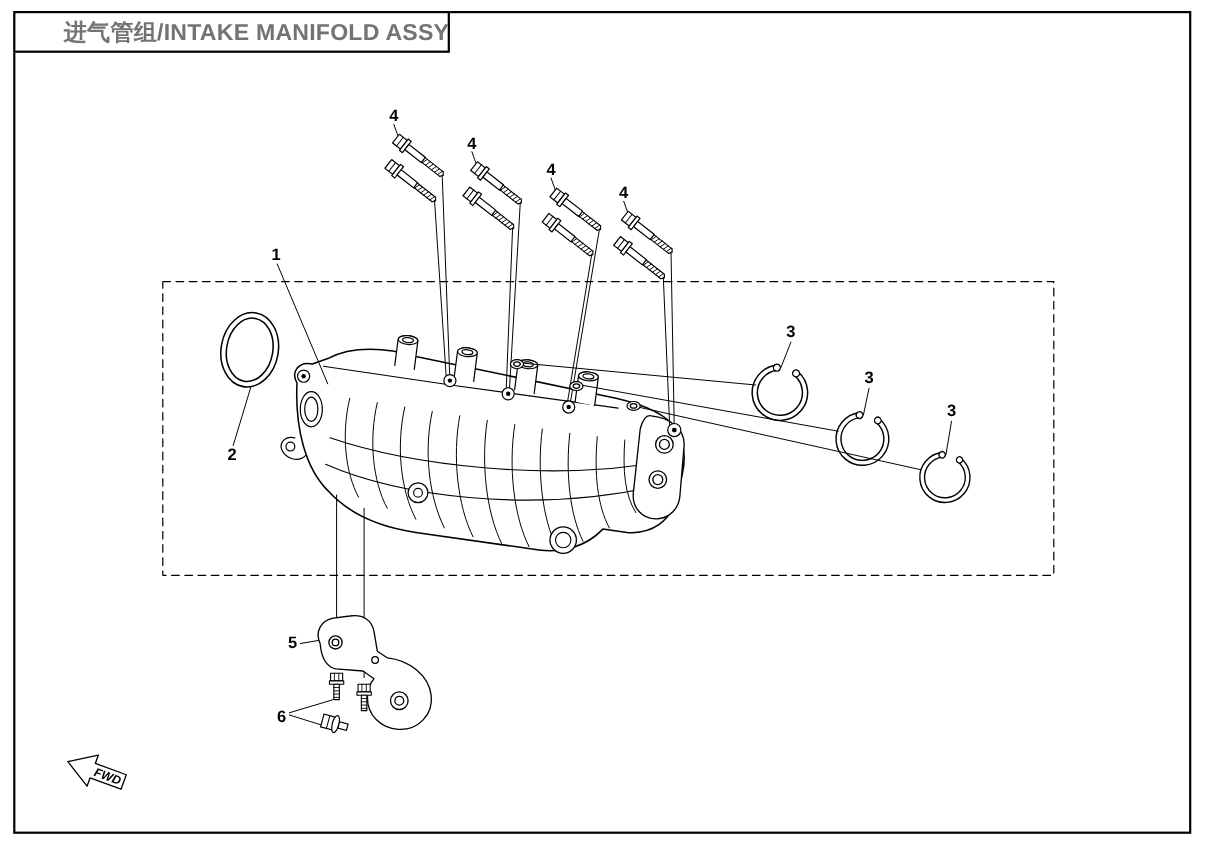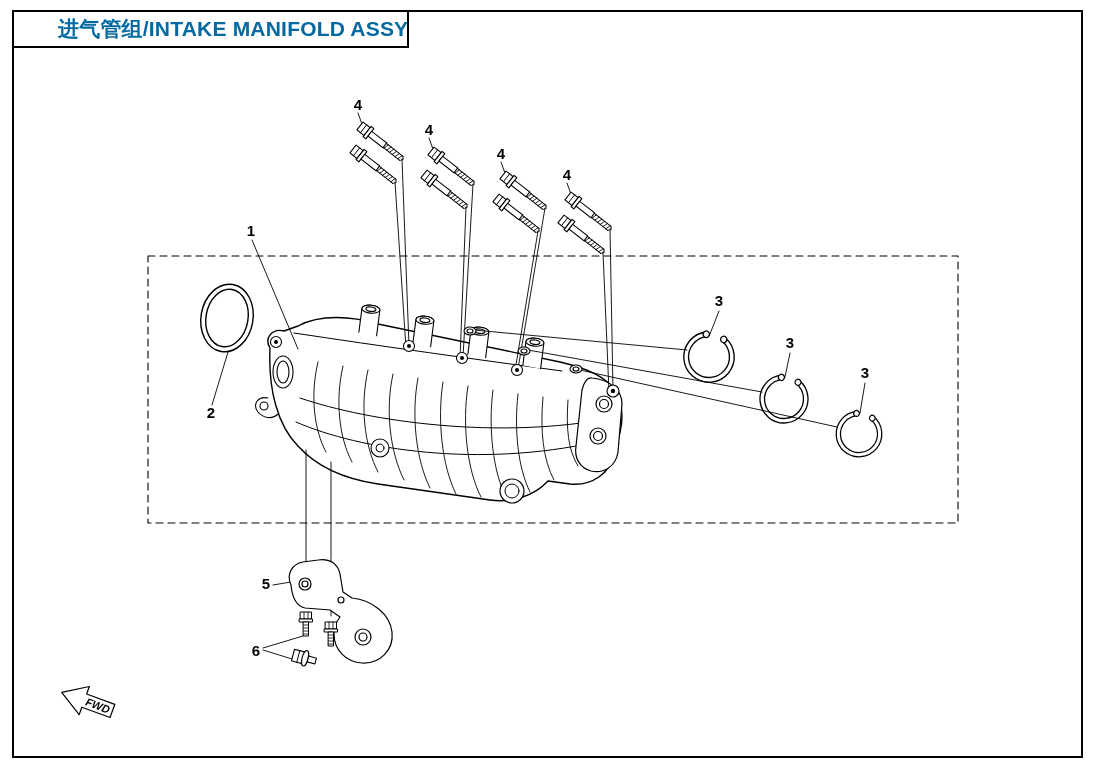--- a/index.html
+++ b/index.html
@@ -15,21 +15,21 @@
     border:2px solid #000;box-sizing:border-box;
   }
   .title-box{
     position:absolute;left:12px;top:10px;width:397px;height:38px;
     border:2px solid #000;box-sizing:border-box;
     display:flex;align-items:center;
     padding-left:44px;
     background:#fff;
   }
   .title-box .title-text{
-    font-size:21px;font-weight:bold;color:#0369a1;
+    font-size:21px;font-weight:bold;color:#737373;
     letter-spacing:0.2px;white-space:nowrap;
   }
   svg{position:absolute;left:0;top:0;}
   svg text.callout{
     font-family:"Liberation Sans", sans-serif;
     font-size:15px;font-weight:700;fill:#000;
   }
   svg text.fwd{
     font-family:"Liberation Sans", sans-serif;
     font-size:11px;font-style:italic;font-weight:700;fill:#000;

